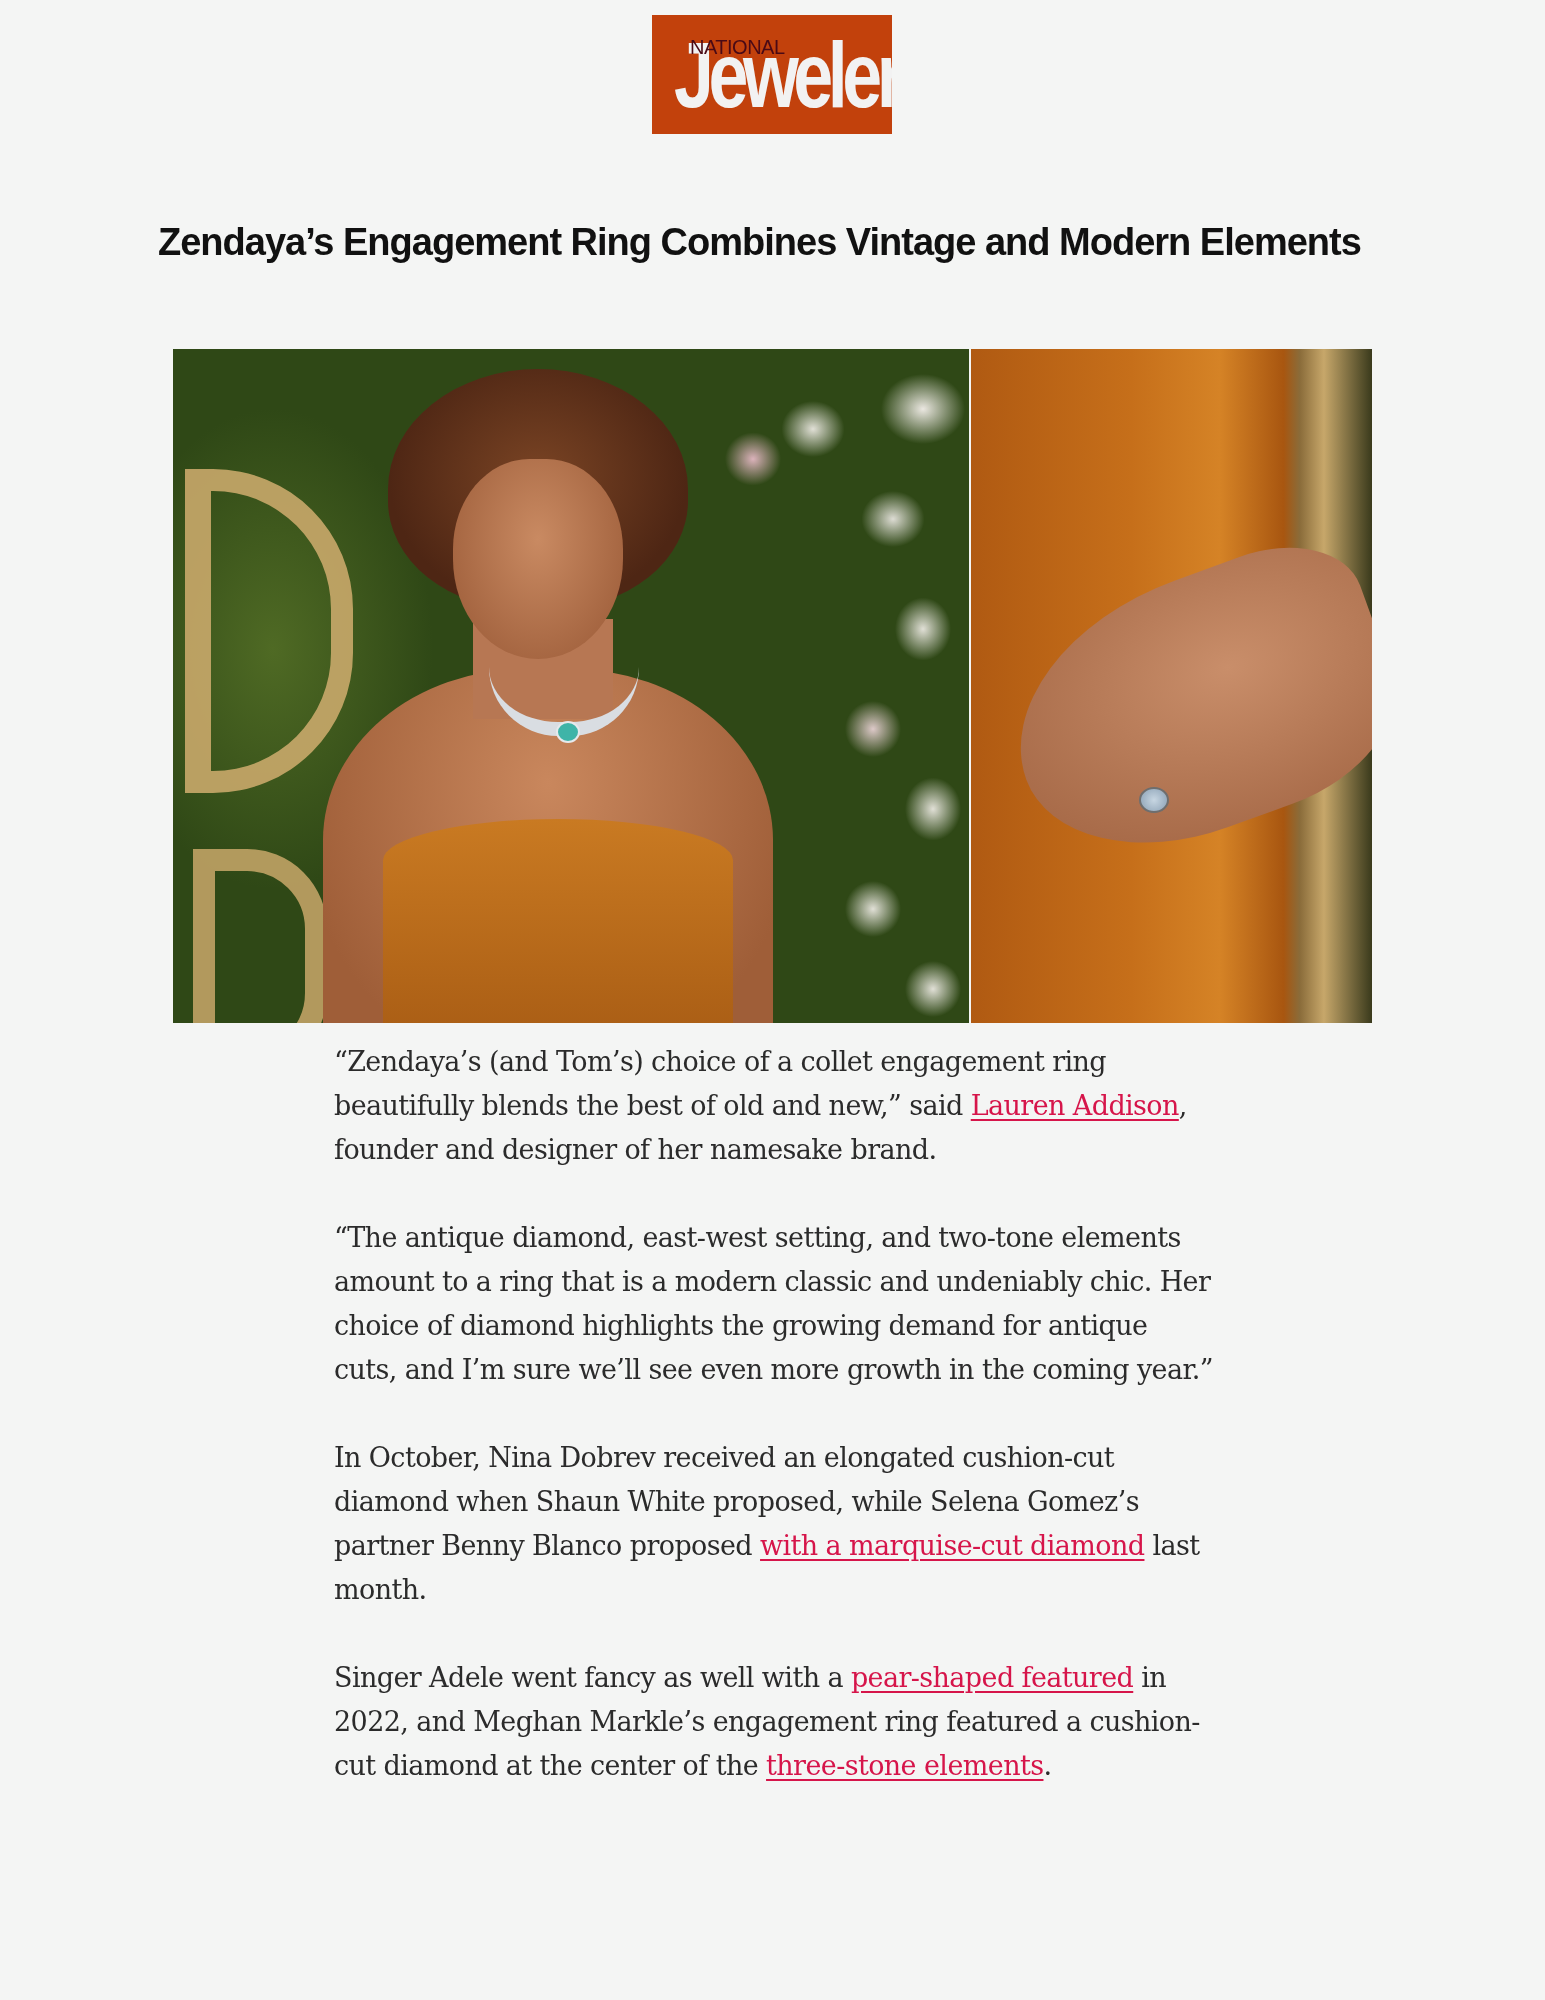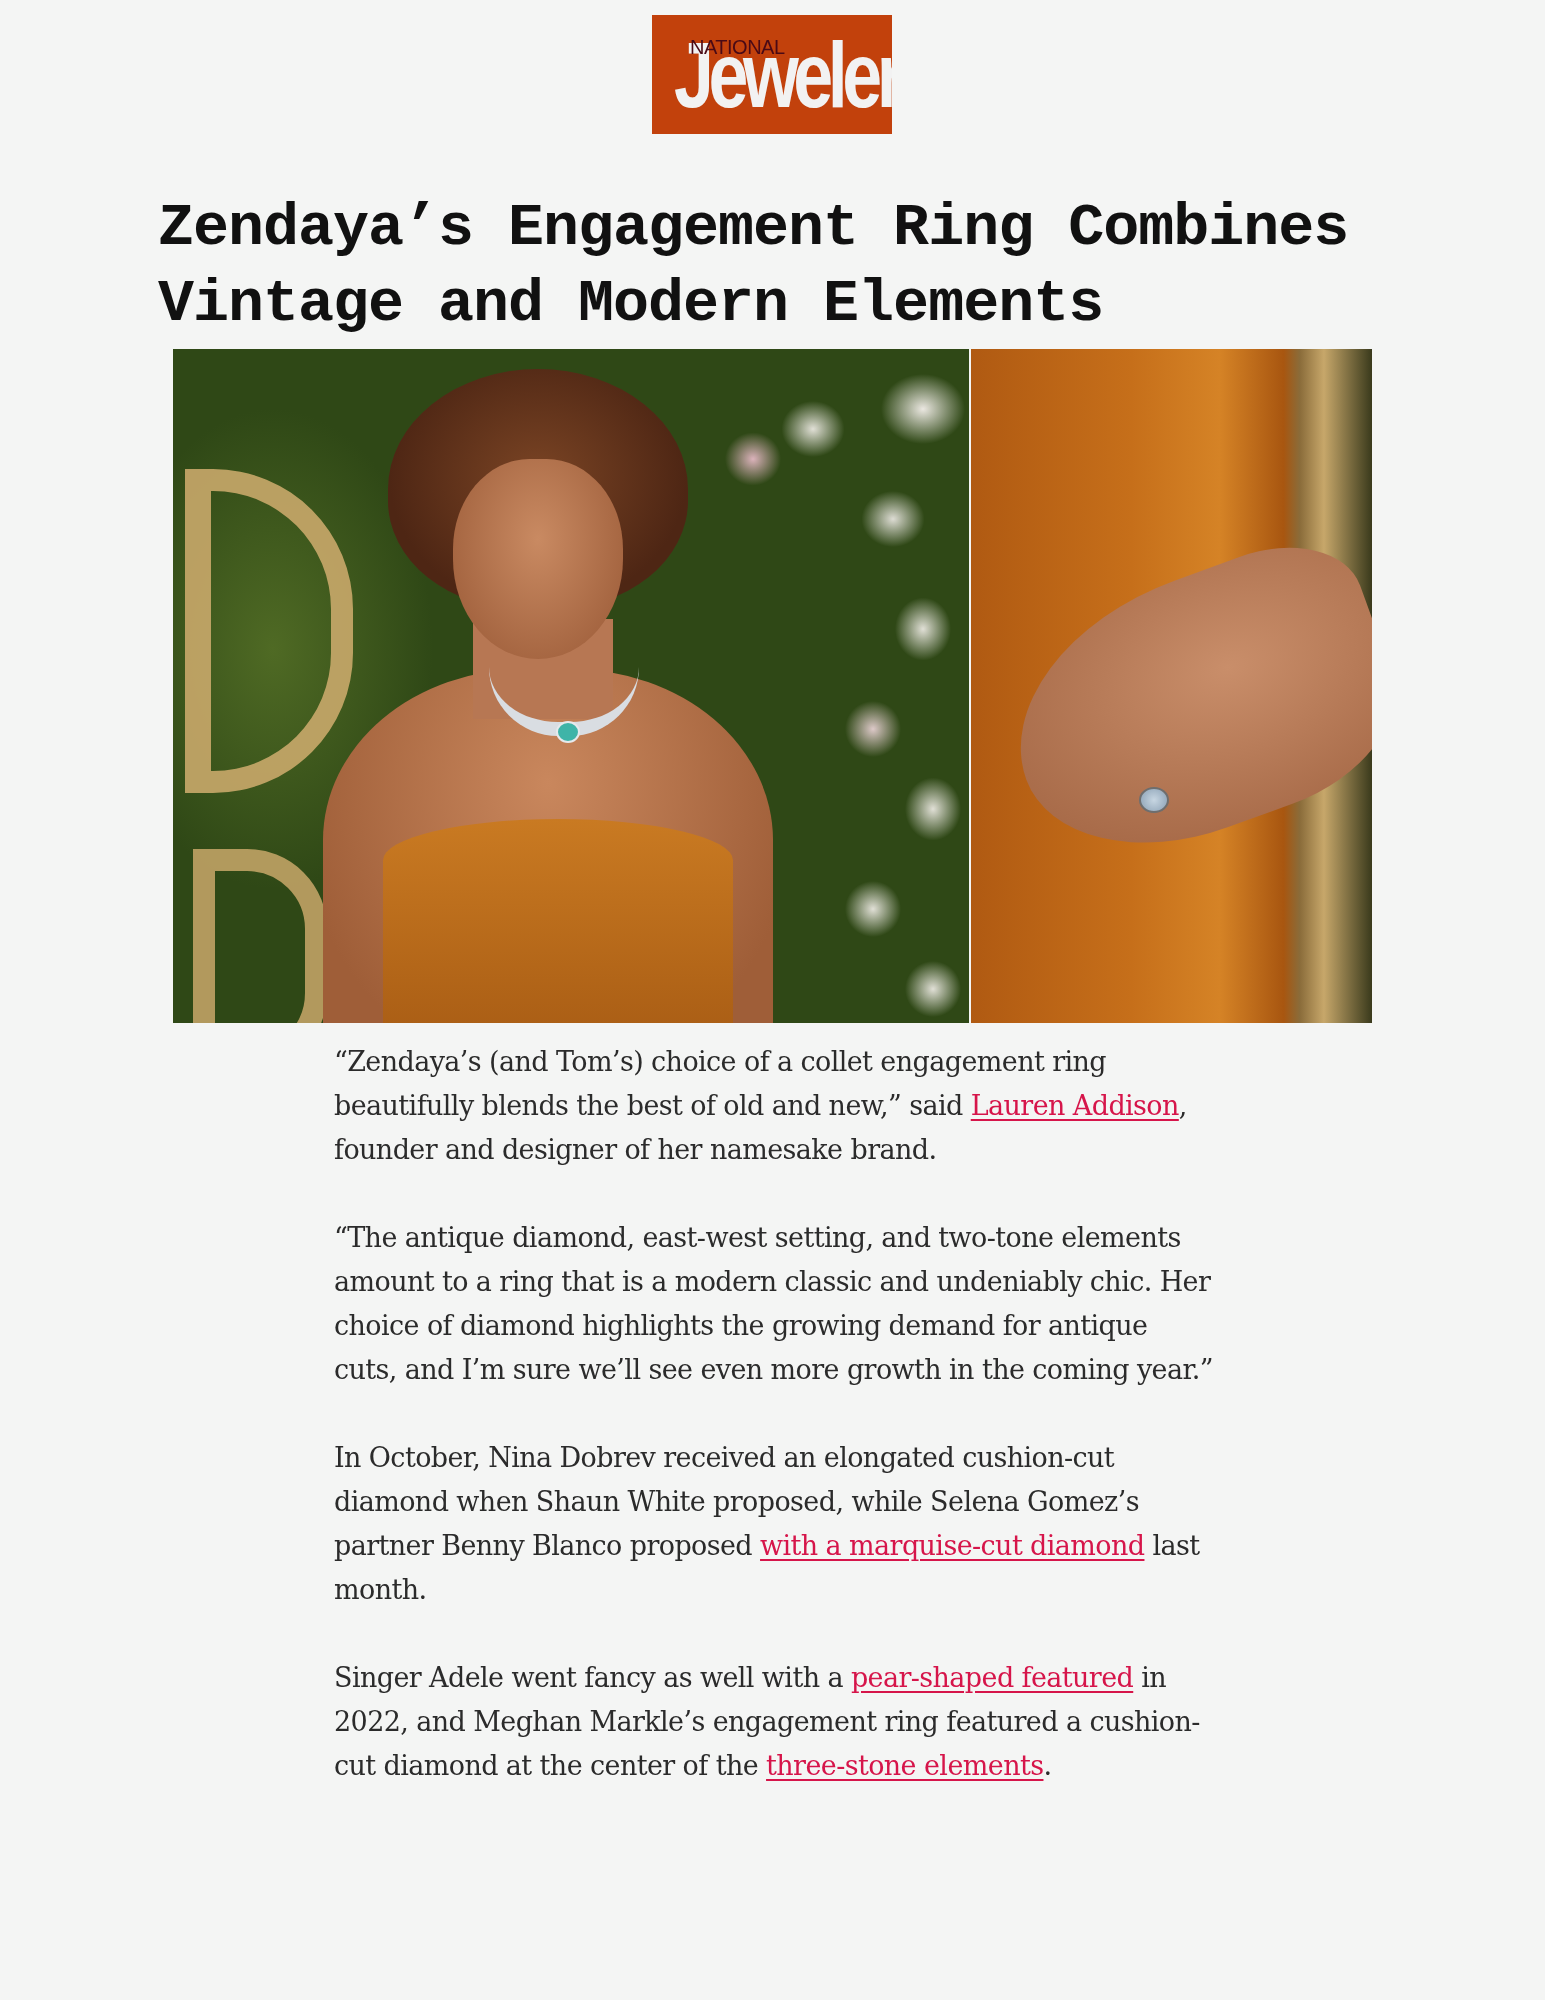--- a/index.html
+++ b/index.html
@@ -37,26 +37,26 @@
     font-size: 92px;
     line-height: 1;
     color: #f2f2f2;
     letter-spacing: -7px;
     transform: scaleX(0.78);
     transform-origin: left top;
     z-index: 1;
   }
   .headline {
     position: absolute;
-    left: 158px; top: 190px;
+    left: 158px; top: 204px;
     width: 1260px;
     margin: 0;
-    font-family: Liberation Mono, monospace;
+    font-family: Liberation Sans, sans-serif;
     font-weight: bold;
-    font-size: 60px;
+    font-size: 38px;
     line-height: 76px;
     color: #111;
     letter-spacing: -1px;
   }
   .hero {
     position: absolute;
     left: 173px; top: 349px;
     width: 1199px; height: 674px;
     overflow: hidden;
     display: flex;

